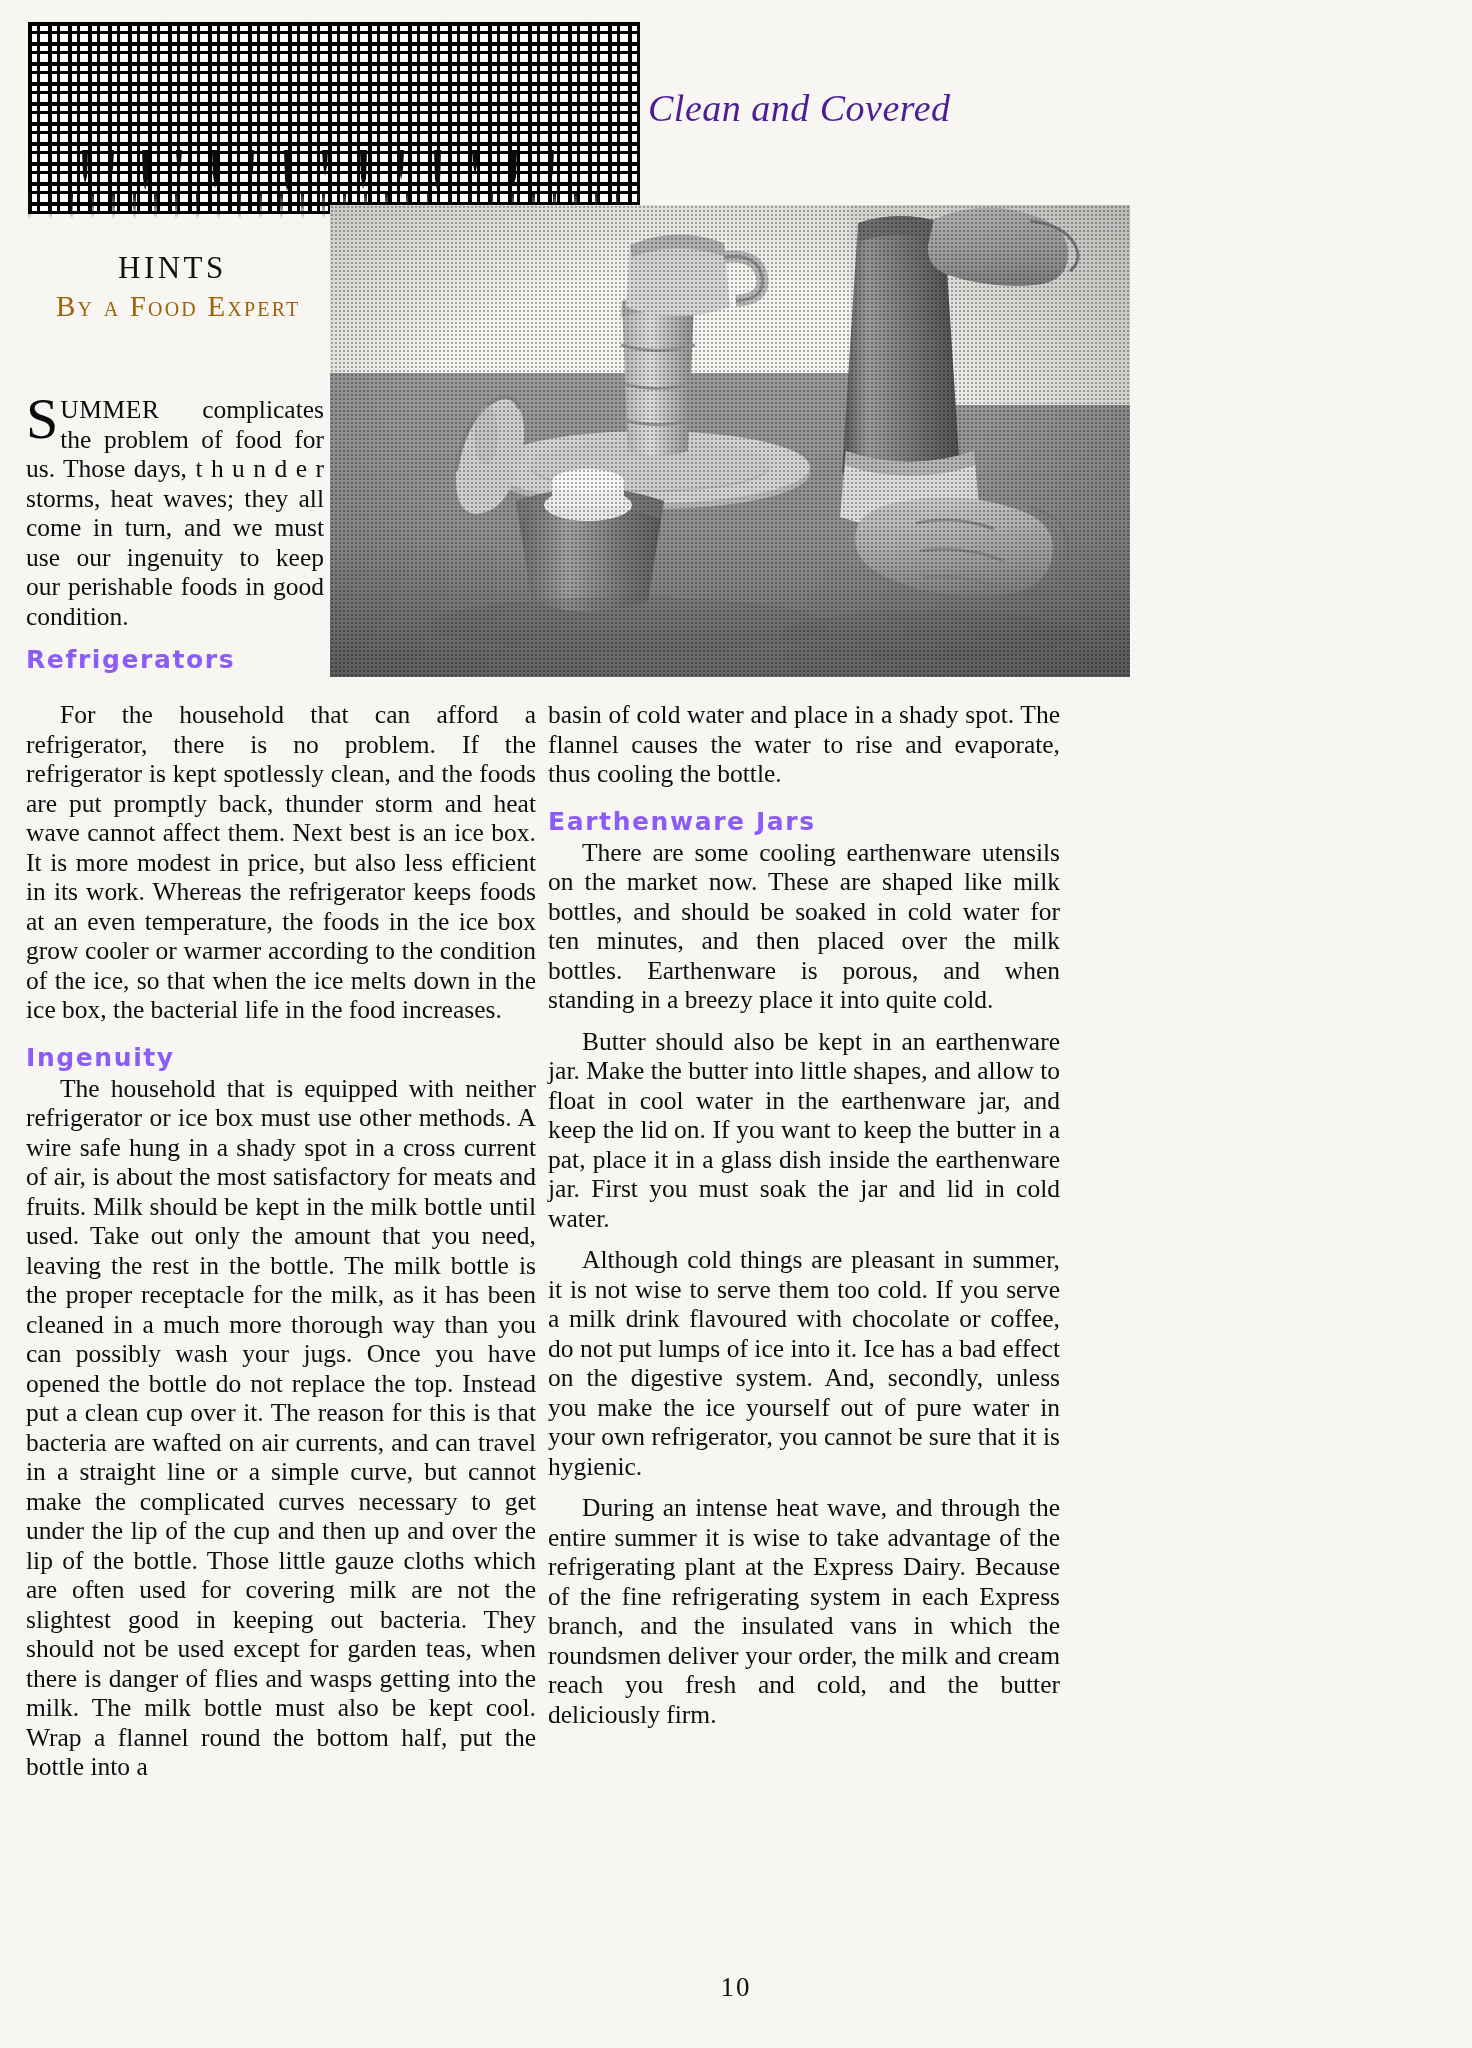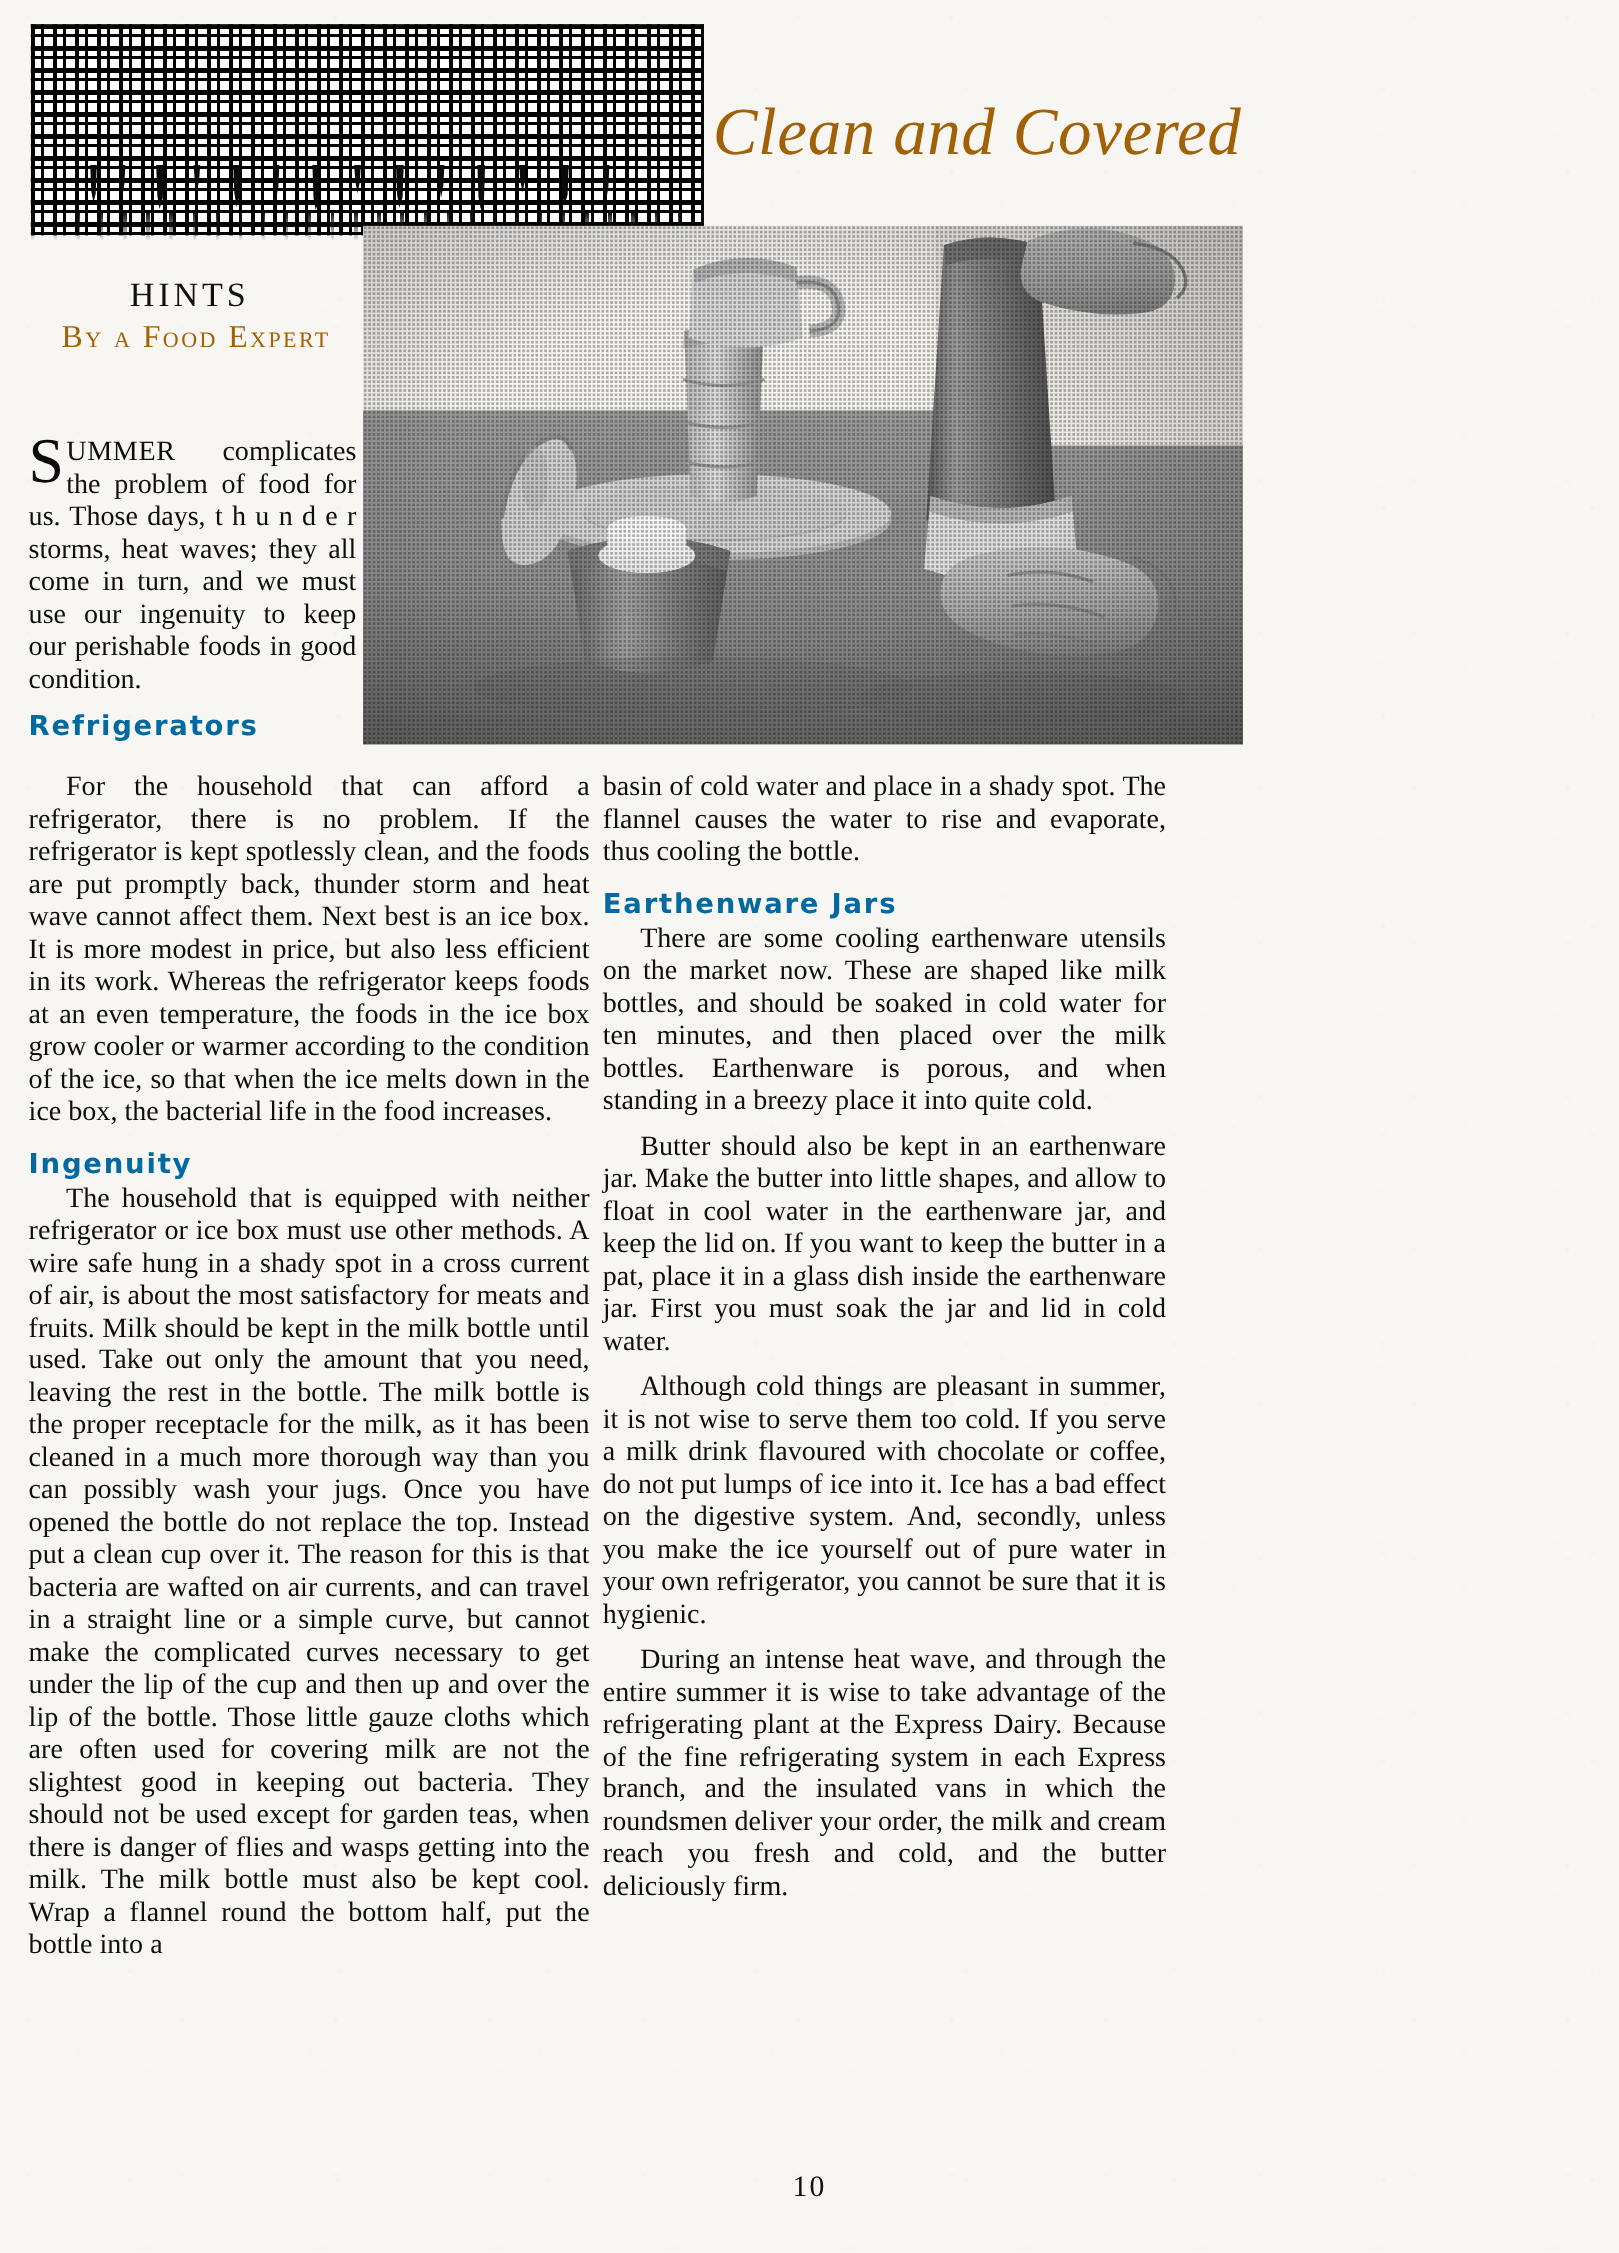--- a/index.html
+++ b/index.html
@@ -96,23 +96,23 @@
     width: 520px;
     height: 42px;
     z-index: 4;
   }
   .subtitle {
     position: absolute;
     left: 648px;
     top: 86px;
     font-family: "Liberation Serif", serif;
     font-style: italic;
-    font-size: 61px;
+    font-size: 38px;
     letter-spacing: 0.5px;
-    color: #a16207;
+    color: #4c1d95;
     white-space: nowrap;
   }
 
   
   .hints {
     position: absolute;
     left: 118px;
     top: 250px;
     font-size: 31px;
     letter-spacing: 3.5px;
@@ -187,21 +187,21 @@
   }
   p.body.noindent { text-indent: 0; }
   p.body + p.body { margin-top: 12px; }
 
   h3.sub {
     margin: 18px 0 2px 0;
     font-family: "DejaVu Sans", sans-serif;
     font-weight: bold;
     font-size: 25px;
     letter-spacing: 1.6px;
-    color: #0369a1;
+    color: #8b5cf6;
   }
   h3.sub.first { margin-top: 14px; }
 
   .dropcap-para {
     position: relative;
   }
   .dropcap {
     float: left;
     font-size: 58px;
     line-height: 44px;

